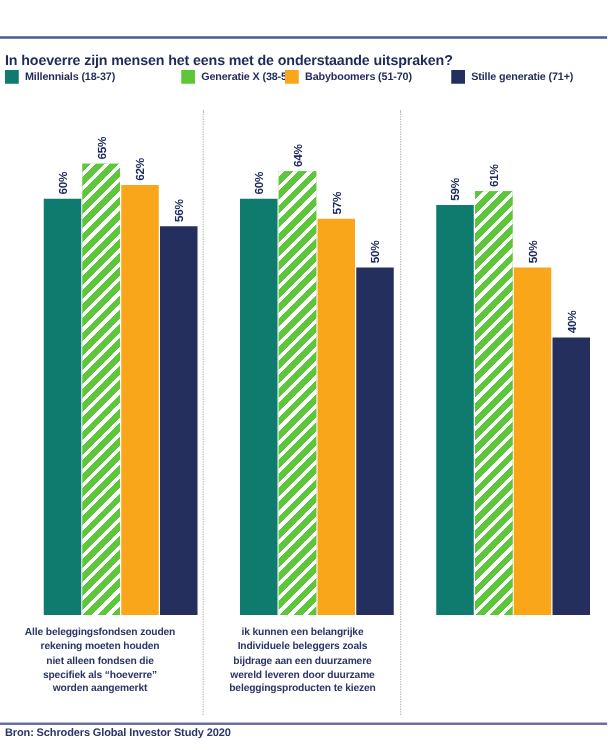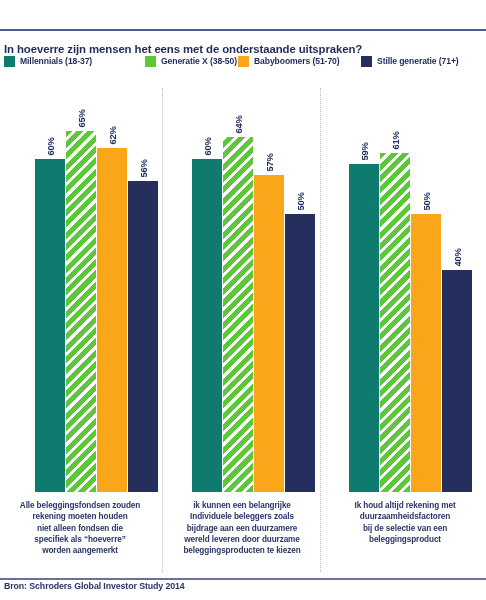--- a/index.html
+++ b/index.html
@@ -189,21 +189,21 @@
 
   <div id="legend">
       <div class="legend-item" style="left: 4px;">
         <span class="legend-swatch" style="background: rgb(15, 122, 110);"></span>
         <span class="legend-label">Millennials (18-37)</span>
       </div>
       <div class="legend-item" style="left: 113px; padding-left: 32px;">
         <span class="legend-swatch" style="background: rgb(93, 198, 58);"></span>
         <span class="legend-label">Generatie X (38-50)</span>
       </div>
-      <div class="legend-item" style="left: 238px;">
+      <div class="legend-item" style="left: 228px;">
         <span class="legend-swatch" style="background: rgb(250, 166, 26);"></span>
         <span class="legend-label">Babyboomers (51-70)</span>
       </div>
       <div class="legend-item" style="left: 361px;">
         <span class="legend-swatch" style="background: rgb(37, 47, 94);"></span>
         <span class="legend-label">Stille generatie (71+)</span>
       </div>
     </div>
 
   <div id="plot">
@@ -278,24 +278,18 @@
         <div>specifiek als “hoeverre”</div>
         <div>worden aangemerkt</div>
       </div>
       <div class="caption" style="left: 166px; width: 152px;">
         <div>ik kunnen een belangrijke</div>
         <div>Individuele beleggers zoals</div>
         <div>bijdrage aan een duurzamere</div>
         <div>wereld leveren door duurzame</div>
         <div>beleggingsproducten te kiezen</div>
       </div>
-      <div class="caption" style="left: 326px; width: 158px;">
-        <div>Ik houd altijd rekening met</div>
-        <div>duurzaamheidsfactoren</div>
-        <div>bij de selectie van een</div>
-        <div>beleggingsproduct</div>
-      </div>
     </div>
 
   <div id="source-rule"></div>
-  <div id="source">Bron: Schroders Global Investor Study 2014</div>
+  <div id="source">Bron: Schroders Global Investor Study 2020</div>
 
 </div>
 
 </body></html>

